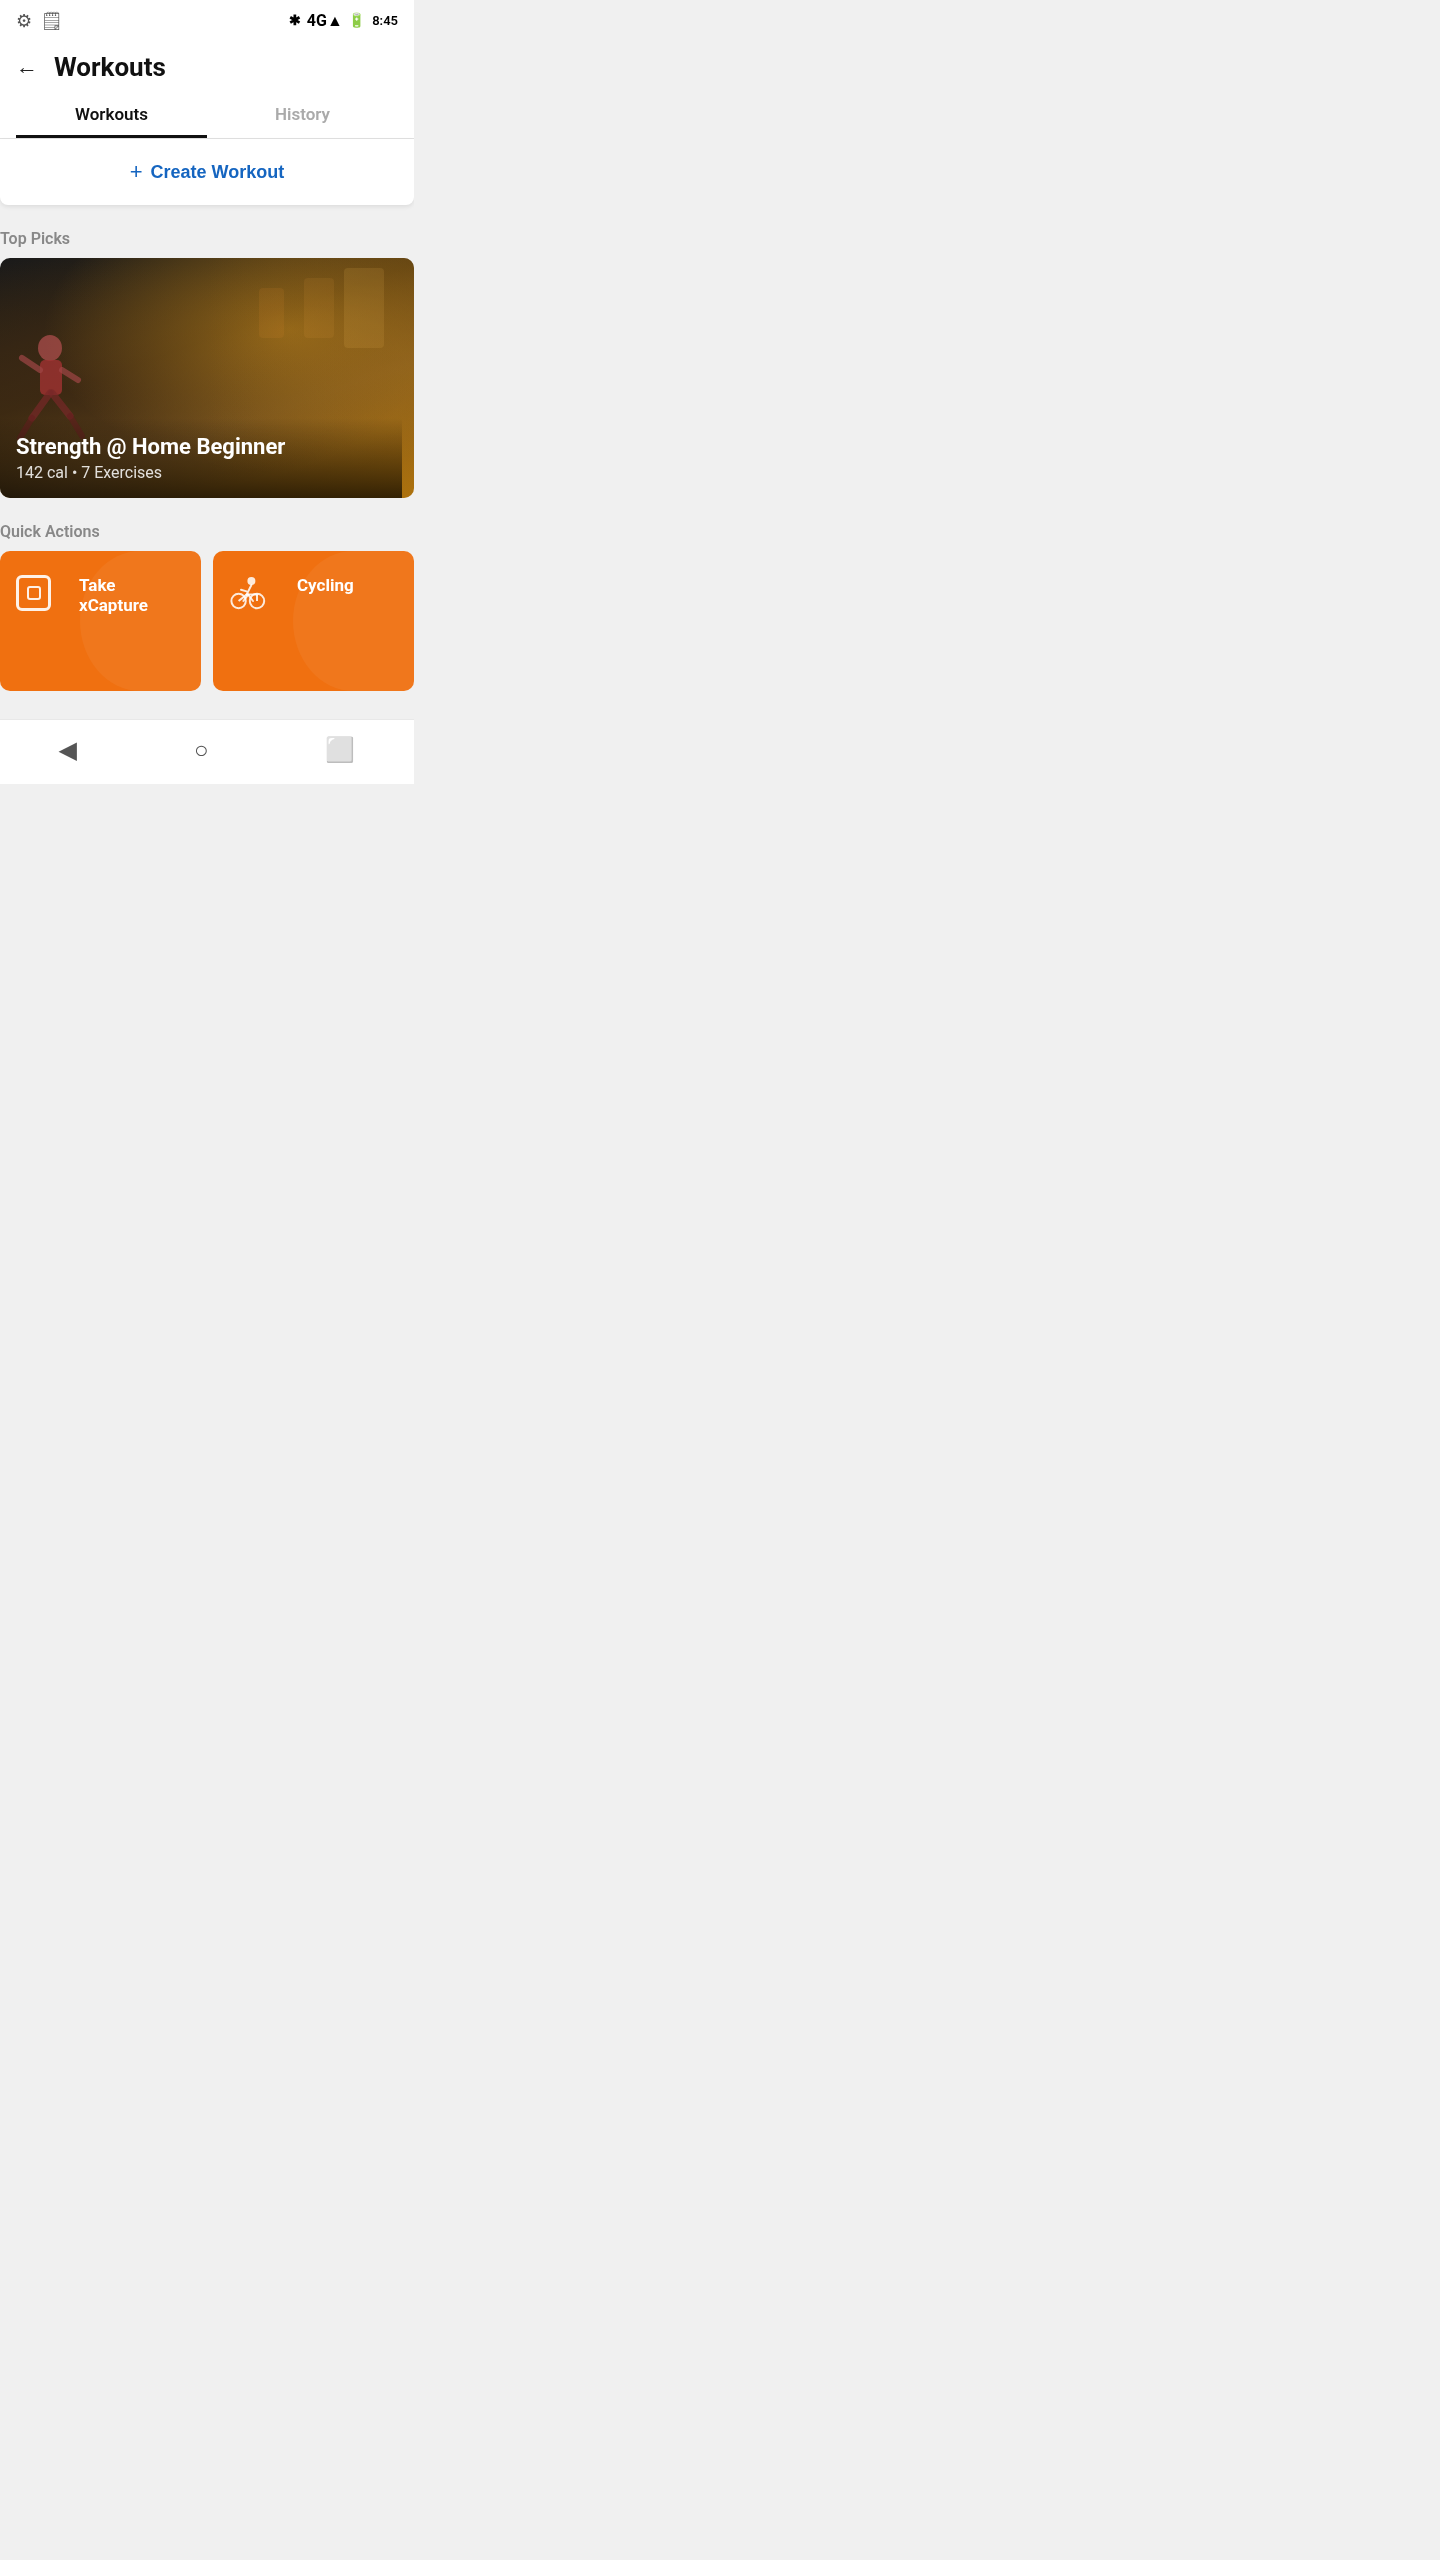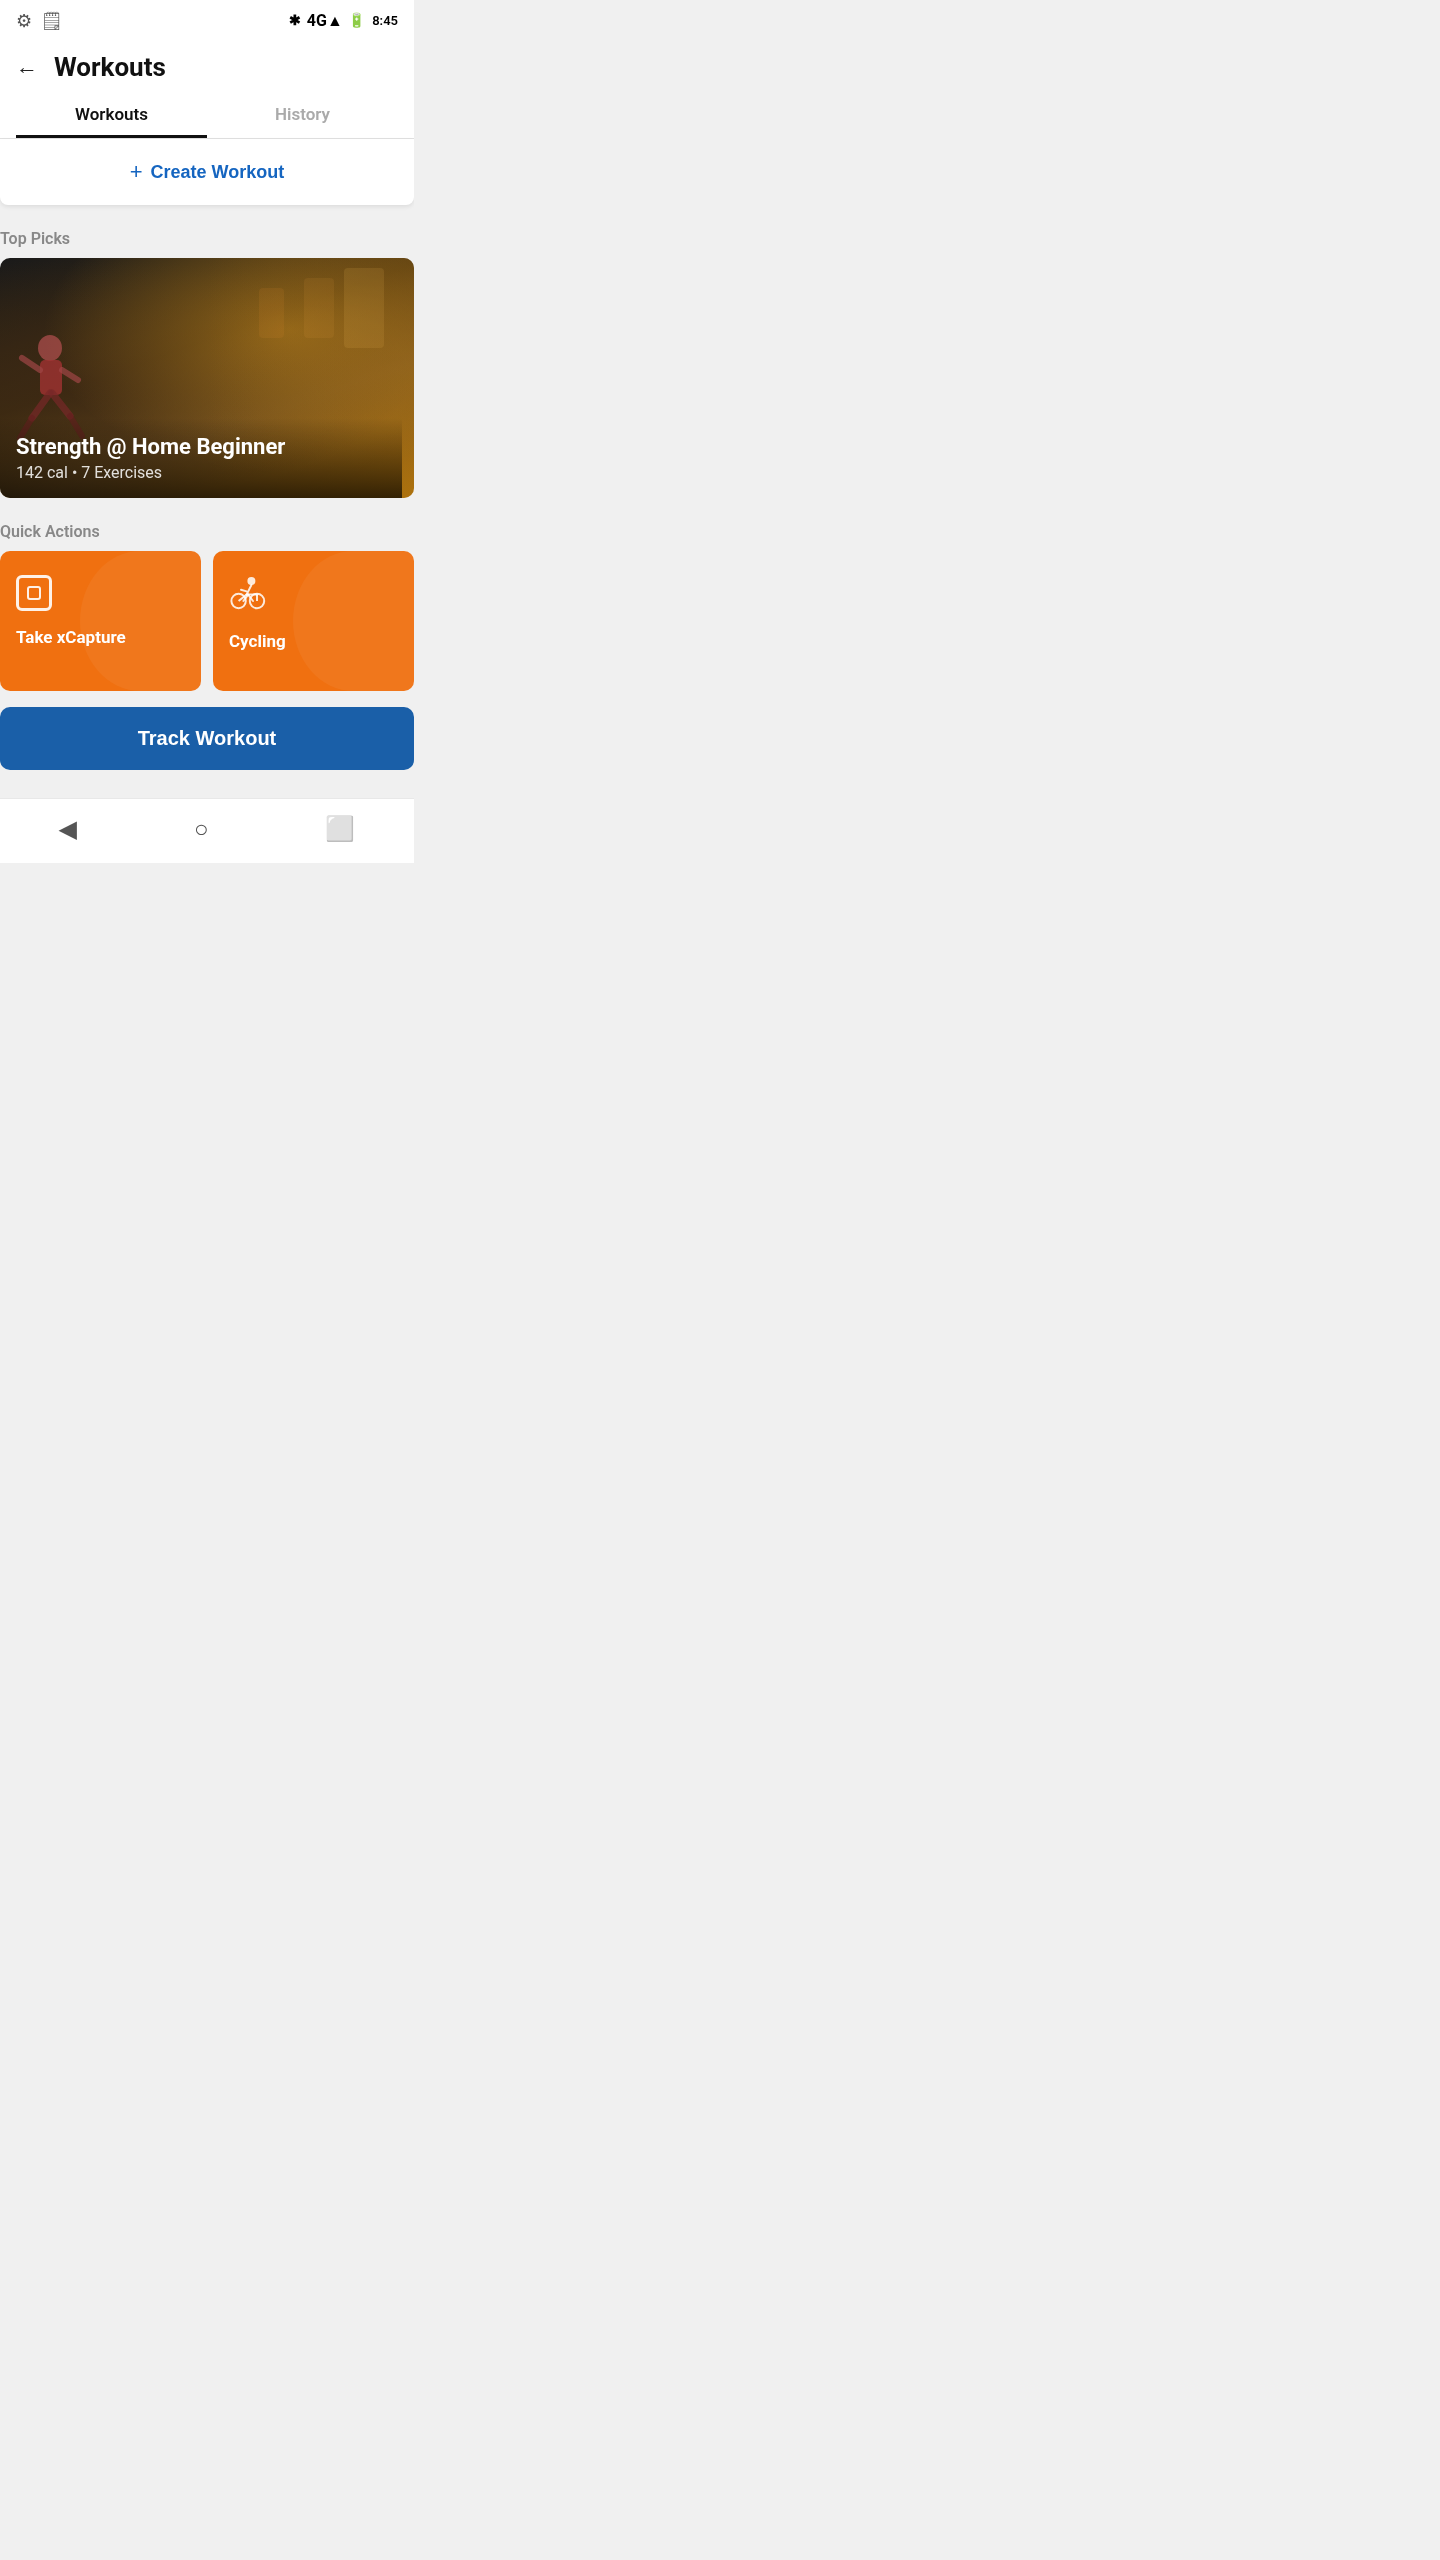--- a/index.html
+++ b/index.html
@@ -195,22 +195,22 @@
       overflow: hidden;
     }
 
     .quick-action-card {
       flex: 0 0 calc(50% - 6px);
       background: #f07010;
       border-radius: 10px;
       padding: 24px 16px 20px 16px;
       cursor: pointer;
       display: flex;
-      flex-direction: column;
-      gap: 16px;
+      flex-direction: row;
+      gap: 28px;
       min-height: 140px;
       position: relative;
       overflow: hidden;
     }
 
     .quick-action-card::after {
       content: '';
       position: absolute;
       top: 0; right: 0;
       width: 60%;
@@ -390,21 +390,20 @@
             <line x1="22" y1="22" x2="12" y2="30" stroke="rgba(255,255,255,0.85)" stroke-width="2.5"></line>
           </svg>
         </div>
         <span class="quick-action-label">Cycling</span>
       </div>
 
     </div>
   </div>
 
   
-  <button class="track-workout-btn">Track Workout</button>
 
 </div>
 
 <div class="bottom-nav">
   <span class="nav-icon">◀</span>
   <span class="nav-icon">○</span>
   <span class="nav-icon">⬜</span>
 </div>
 
 </body></html>

